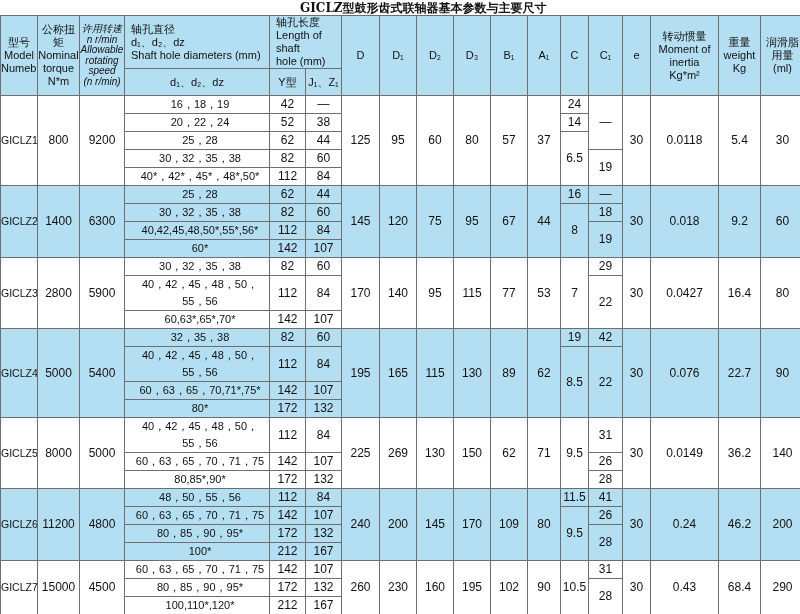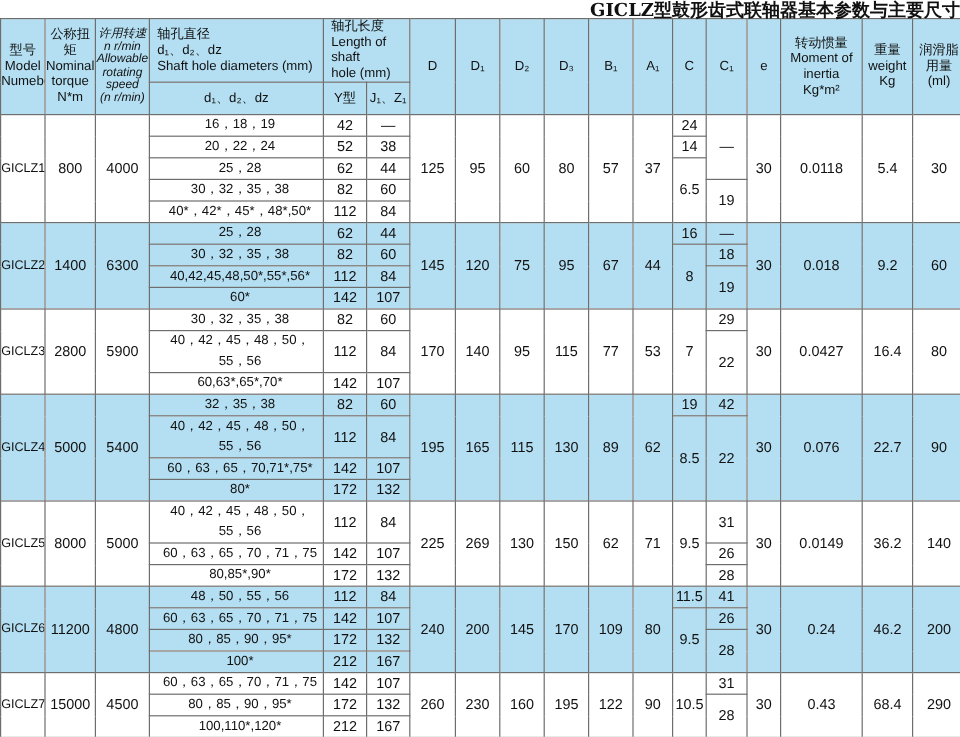--- a/index.html
+++ b/index.html
@@ -1,20 +1,20 @@
 <!DOCTYPE html>
 <html style="--row-blue: #b4dff2;"><head>
 <meta charset="utf-8">
 <style>
   html,body{margin:0;padding:0;background:#fff;}
   body{width:800px;height:614px;font-family:"Liberation Sans","DejaVu Sans",sans-serif;color:#111;}
   .page-title{
     font-family:"DejaVu Serif","Liberation Serif",serif;
-    font-weight:bold;font-size:15px;line-height:14px;
-    text-align:right;padding:1px 0 0 300px;white-space:nowrap;
+    font-weight:bold;font-size:12px;line-height:14px;
+    text-align:left;padding:1px 0 0 300px;white-space:nowrap;
   }
   table.spec{border-collapse:collapse;table-layout:fixed;width:798px;margin:0 auto;}
   col.c-model{width:37px}col.c-torque{width:42px}col.c-speed{width:45px}
   col.c-bore{width:145px}col.c-y{width:36px}col.c-jz{width:36px}
   col.c-D{width:38px}col.c-D1{width:37px}col.c-D2{width:37px}col.c-D3{width:37px}
   col.c-B1{width:37px}col.c-A1{width:33px}col.c-C{width:28px}col.c-C1{width:34px}
   col.c-e{width:28px}col.c-in{width:68px}col.c-wt{width:42px}col.c-gr{width:44px}
   th,td{border:1px solid #6e6e6e;padding:0;overflow:hidden;}
   table.spec{border:1.5px solid #222;}
   thead th{
@@ -102,21 +102,21 @@
     <tr class="sub">
       <th>d₁、d₂、dz</th>
       <th>Y型</th>
       <th>J₁、Z₁</th>
     </tr>
   </thead>
   <tbody id="tbody">
       <tr class="white group-start">
         <td rowspan="5" class="model">GICLZ1</td>
         <td rowspan="5" class="num">800</td>
-        <td rowspan="5" class="num">4000</td>
+        <td rowspan="5" class="num">9200</td>
         <td class="bore">16，18，19</td>
         <td class="num">42</td>
         <td class="num">—</td>
         <td rowspan="5" class="num">125</td>
         <td rowspan="5" class="num">95</td>
         <td rowspan="5" class="num">60</td>
         <td rowspan="5" class="num">80</td>
         <td rowspan="5" class="num">57</td>
         <td rowspan="5" class="num">37</td>
         <td class="num">24</td>
@@ -329,21 +329,21 @@
         <td rowspan="3" class="model">GICLZ7</td>
         <td rowspan="3" class="num">15000</td>
         <td rowspan="3" class="num">4500</td>
         <td class="bore">60，63，65，70，71，75</td>
         <td class="num">142</td>
         <td class="num">107</td>
         <td rowspan="3" class="num">260</td>
         <td rowspan="3" class="num">230</td>
         <td rowspan="3" class="num">160</td>
         <td rowspan="3" class="num">195</td>
-        <td rowspan="3" class="num">122</td>
+        <td rowspan="3" class="num">102</td>
         <td rowspan="3" class="num">90</td>
         <td rowspan="3" class="num">10.5</td>
         <td class="num">31</td>
         <td rowspan="3" class="num">30</td>
         <td rowspan="3" class="num">0.43</td>
         <td rowspan="3" class="num">68.4</td>
         <td rowspan="3" class="num">290</td>
       </tr>
       <tr class="white">
         <td class="bore">80，85，90，95*</td>

